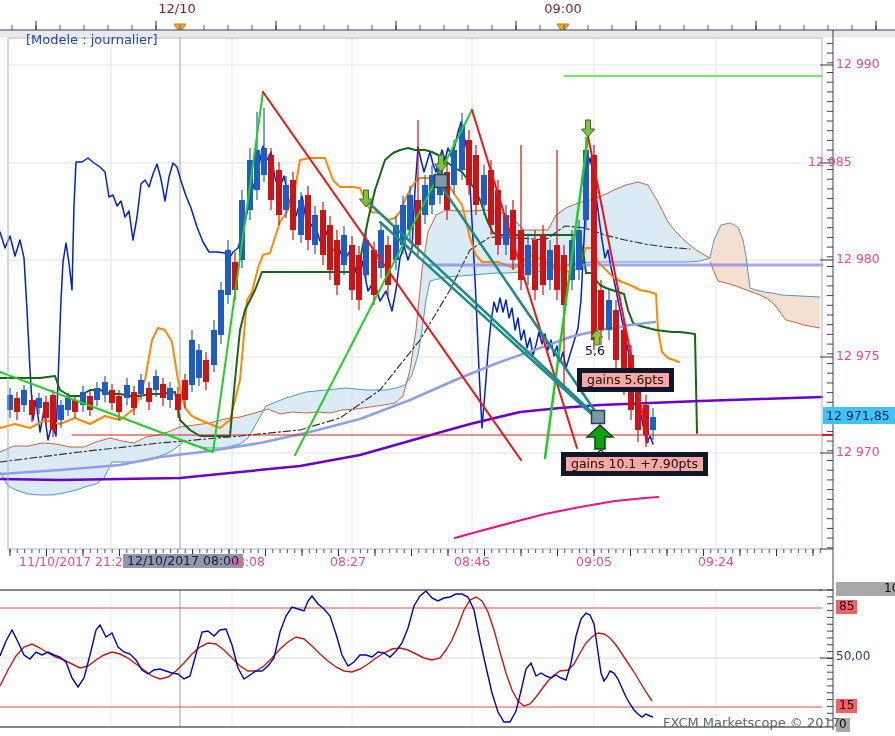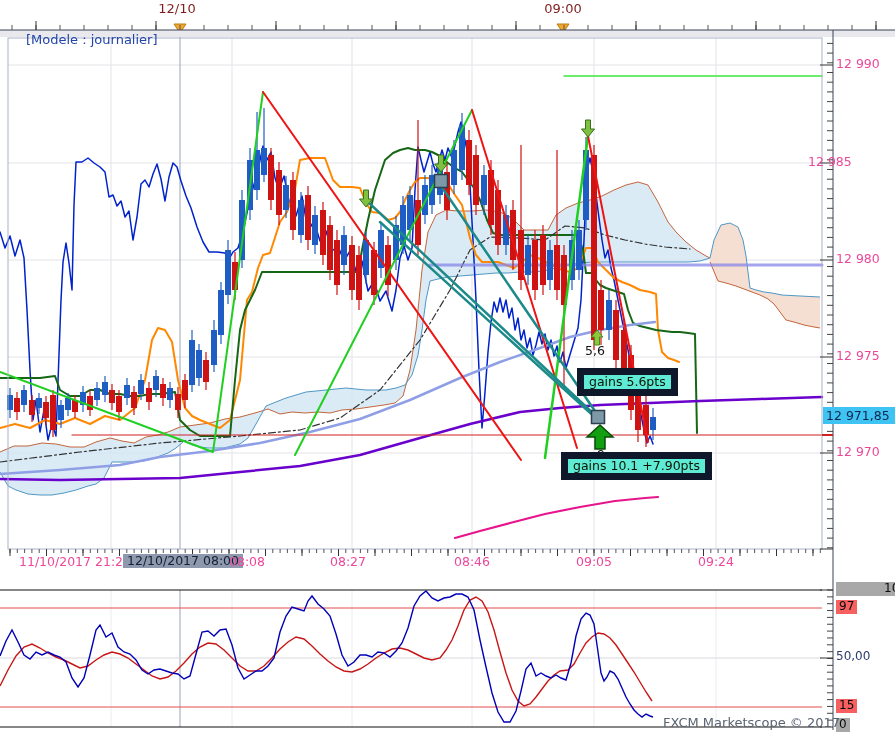--- a/index.html
+++ b/index.html
@@ -4,21 +4,21 @@
 <style>
   html,body{margin:0;padding:0;background:#fff;}
   #screen{position:relative;width:895px;height:736px;background:#fff;overflow:hidden;
           font-family:"DejaVu Sans",sans-serif;}
   #cv{position:absolute;left:0;top:0;}
   .lbl{position:absolute;font:12.5px "DejaVu Sans",sans-serif;color:#ec4899;white-space:nowrap;line-height:1.15;}
   .ctr{transform:translateX(-50%);}
   .toplbl{font-size:13px;color:#7f1d1d;}
   .model{font-size:13px;color:#2244aa;}
   .pyr{background:#ae8fdc;color:#14081f;padding:1px 7px;font-size:12.5px;border:1px solid #9578c5;}
-  .gain{background:#5eead4;border:7px solid #0f172a;color:#0c1400;padding:0 5px;font-size:12.5px;}
+  .gain{background:#fca5a5;border:5px solid #0f172a;color:#0c1400;padding:0 5px;font-size:12.5px;}
   .pts{color:#111;font-size:12.5px;}
   .cur{background:#3ec3f2;color:#12284d;width:71px;height:17px;line-height:17px;padding-left:3px;font-size:12.5px;}
   .timehl{background:#8e99ad;color:#141f38;padding:0 4px;}
   .stitle{font-size:12px;color:#2233cc;}
   .stitle .dv{color:#cc2222;}
   .stitle .kv{color:#2233cc;}
   .slv{font-size:12px;padding:0 3px;color:#0a0a0a;}
   .slv.gray{background:#a8a8a8;}
   .slv.red{background:#f76060;}
   .slv.plain{color:#2e3a72;background:none;padding:0;}
@@ -571,19 +571,19 @@
   <div class="lbl ctr" style="left:75px;top:555px;">11/10/2017 21:26</div>
   <div class="lbl ctr timehl" style="left:183px;top:554px;">12/10/2017 08:00</div>
   <div class="lbl ctr" style="left:247px;top:555px;">08:08</div>
   <div class="lbl ctr" style="left:348px;top:555px;">08:27</div>
   <div class="lbl ctr" style="left:472px;top:555px;">08:46</div>
   <div class="lbl ctr" style="left:594px;top:555px;">09:05</div>
   <div class="lbl ctr" style="left:716px;top:555px;">09:24</div>
 
 
   <div class="lbl slv gray" style="left:836px;top:582px;padding-left:48px;">100</div>
-  <div class="lbl slv red" style="left:836px;top:600px;">97</div>
+  <div class="lbl slv red" style="left:836px;top:600px;">85</div>
   <div class="lbl slv plain" style="left:836px;top:650px;">50,00</div>
   <div class="lbl slv red" style="left:836px;top:699px;">15</div>
   <div class="lbl slv gray" style="left:836px;top:718px;">0</div>
 
   <div class="lbl wm" style="left:663px;top:716px;text-align:right;">FXCM Marketscope © 2017</div>
 </div>
 
 </body></html>

